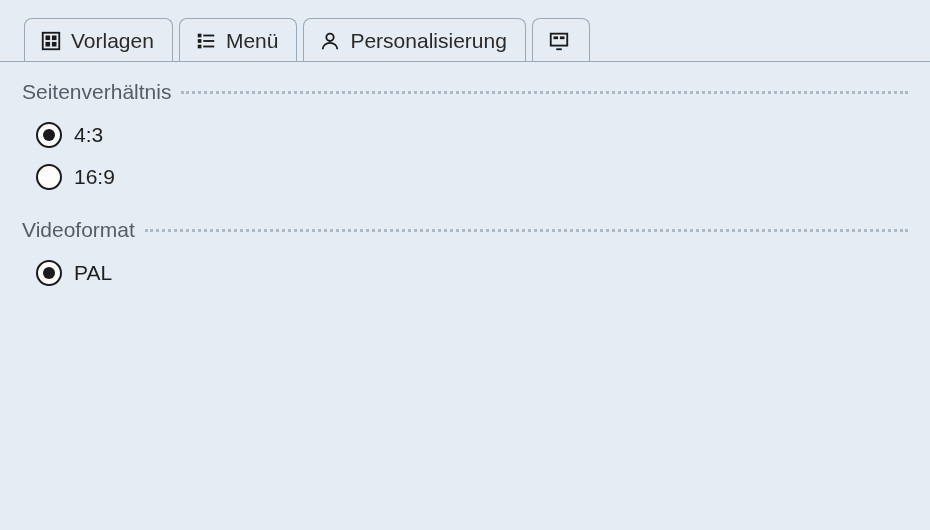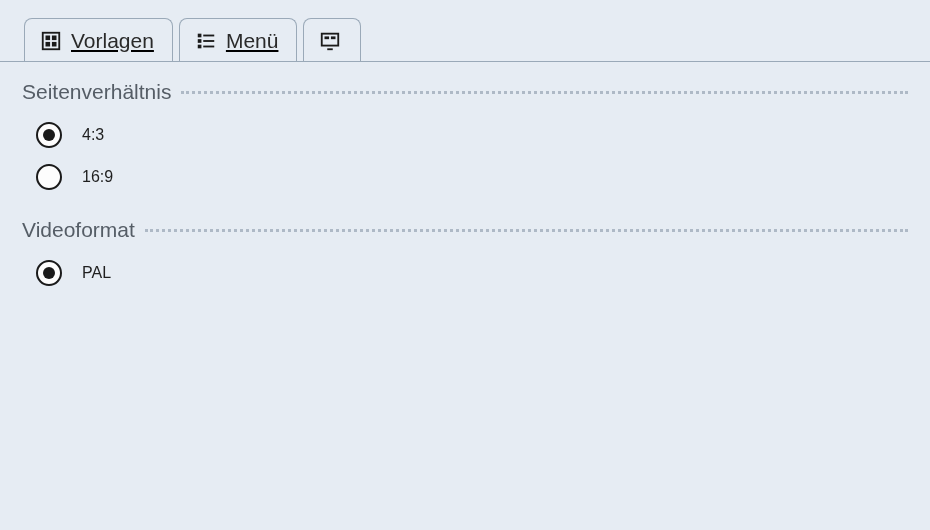--- a/index.html
+++ b/index.html
@@ -10,21 +10,20 @@
       height: 530px;
       overflow: hidden;
     }
     .tab-bar {
       display: flex;
       align-items: flex-end;
       padding-left: 24px;
       padding-top: 18px;
       gap: 6px;
       border-bottom: 1px solid #9aa9b8;
-      text-decoration: underline;
     }
     .tab {
       display: flex;
       align-items: center;
       gap: 8px;
       padding: 10px 18px 8px 14px;
       background: #e6ecf3;
       border: 1px solid #9aa9b8;
       border-bottom: none;
       border-top-left-radius: 8px;
@@ -105,23 +104,22 @@
     }
     .checkbox {
       width: 26px;
       height: 26px;
       border: 2px solid #7e8996;
       border-radius: 6px;
       background: #fdfdfd;
       flex-shrink: 0;
     }
     .option-label {
-      font-size: 16px;
+      font-size: 21px;
       color: #1f1f1f;
-      margin-left: 8px;
     }
   </style>
 </head>
 <body>
 
 <div class="tab-bar">
   <div class="tab">
     <span class="icon">
       <svg viewBox="0 0 24 24" width="22" height="22" fill="none" stroke="#1a1a1a" stroke-width="2">
         <rect x="3" y="3" width="18" height="18"></rect>
@@ -141,20 +139,29 @@
           <rect x="9" y="5" width="12" height="2"></rect>
         <rect x="3" y="10" width="4" height="4"></rect>
           <rect x="9" y="11" width="12" height="2"></rect>
         <rect x="3" y="16" width="4" height="4"></rect>
           <rect x="9" y="17" width="12" height="2"></rect>
       </svg>
     </span>
     <span>Menü</span>
   </div>
 
+  <div class="tab">
+    <span class="icon">
+      <svg viewBox="0 0 24 24" width="22" height="22" fill="none" stroke="#1a1a1a" stroke-width="2">
+        <circle cx="12" cy="8" r="4"></circle>
+        <path d="M4 21c0-4 4-7 8-7s8 3 8 7"></path>
+      </svg>
+    </span>
+    <span>Personalisierung</span>
+  </div>
 
   <div class="tab">
     <span class="icon">
       <svg viewBox="0 0 24 24" width="22" height="22" fill="none" stroke="#1a1a1a" stroke-width="2">
         <rect x="3" y="4" width="18" height="13"></rect>
         <rect x="6" y="7" width="5" height="3" fill="#1a1a1a" stroke="none"></rect>
         <rect x="13" y="7" width="5" height="3" fill="#1a1a1a" stroke="none"></rect>
         <line x1="9" y1="21" x2="15" y2="21"></line>
       </svg>
     </span>

